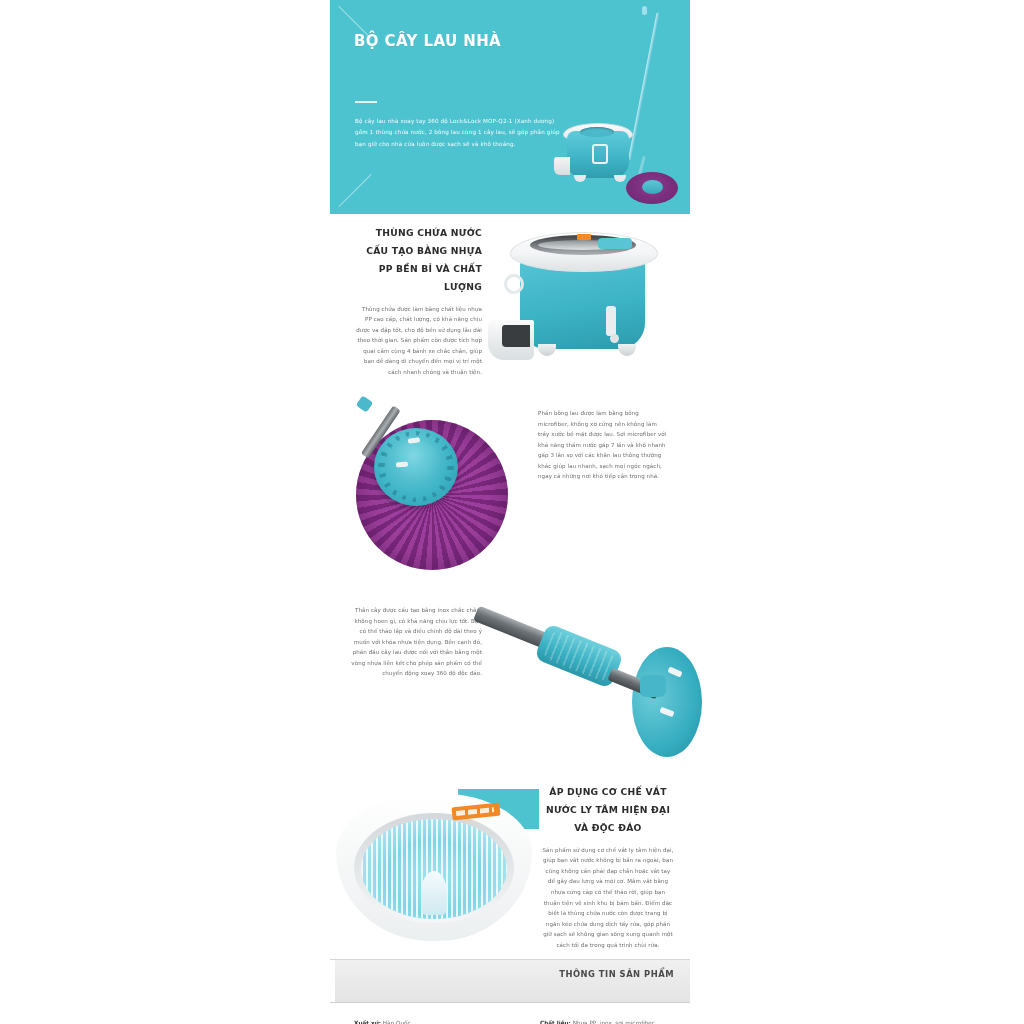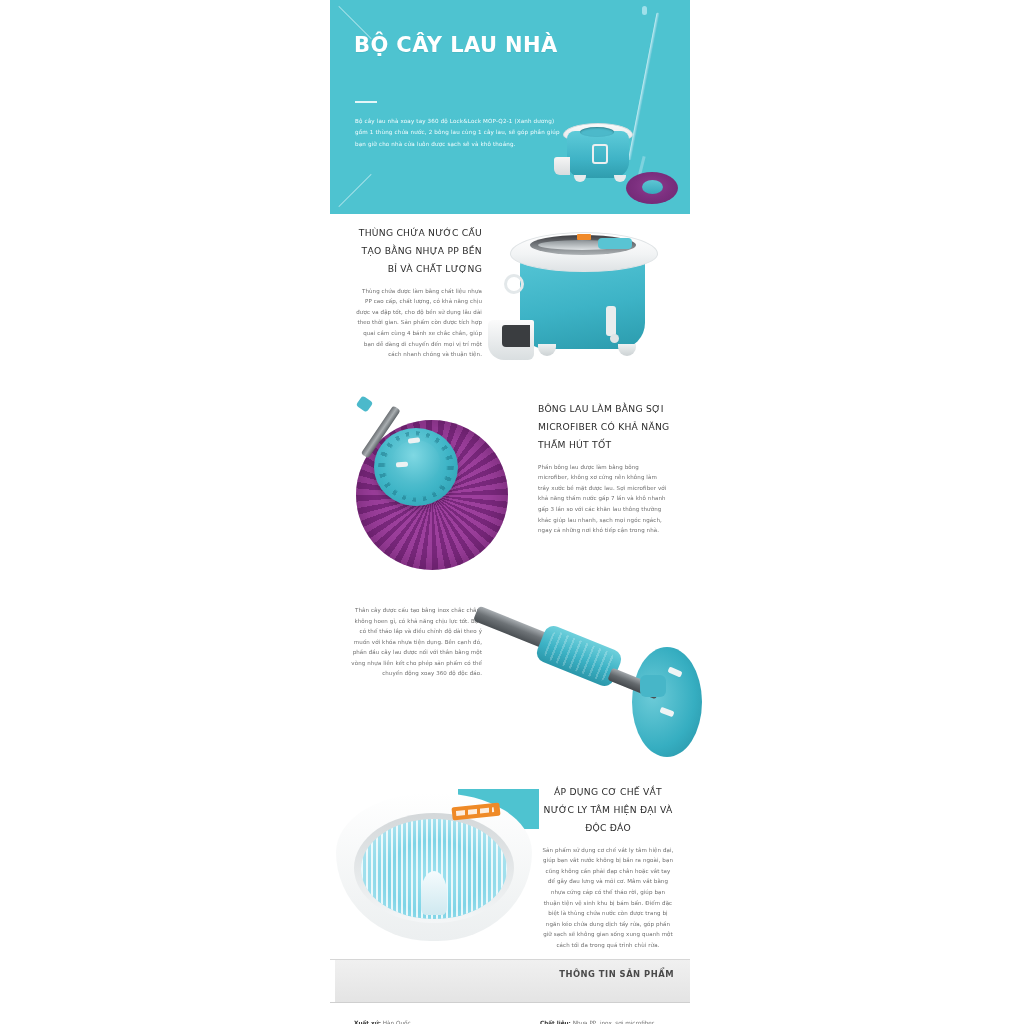--- a/index.html
+++ b/index.html
@@ -36,21 +36,21 @@
   }
   .hero-diag.tl { left: 2px; top: 22px; transform: rotate(45deg); }
   .hero-diag.bl { left: 2px; top: 190px; transform: rotate(-45deg); }
 
   .hero-title {
     position: absolute;
     left: 24px; top: 32px;
     width: 250px;
     color: #ffffff;
     font-weight: bold;
-    font-size: 21px;
+    font-size: 15px;
     line-height: 1.33;
     letter-spacing: 0.4px;
     text-shadow: 0 1px 1px rgba(0,0,0,0.06);
   }
   .hero-rule {
     position: absolute;
     left: 25px; top: 101px;
     width: 22px; height: 1.5px;
     background: rgba(255,255,255,0.85);
   }
@@ -128,21 +128,21 @@
   .h-mopstem {
     position: absolute; left: 110px; top: 152px;
     width: 3px; height: 22px;
     background: #7ed2de; transform: rotate(14deg);
   }
 
   
   .section { position: relative; width: 360px; }
 
   .feat-title {
-    font-weight: normal;
+    font-weight: bold;
     font-size: 9.2px;
     line-height: 1.95;
     color: #2b2b2b;
     letter-spacing: 0.25px;
   }
   .feat-body {
     font-size: 5.5px;
     line-height: 1.92;
     color: #6d6d6d;
     letter-spacing: 0.1px;
@@ -479,21 +479,20 @@
         <div class="mh-fringe"></div>
         <div class="mh-disc"></div>
         <div class="mh-discdots"></div>
         <div class="mh-hub"></div>
         <div class="mh-tab t1"></div>
         <div class="mh-tab t2"></div>
         <div class="mh-stem"></div>
         <div class="mh-collar"></div>
       </div>
       <div class="txt">
-        <div class="feat-title">BÔNG LAU LÀM BẰNG SỢI MICROFIBER CÓ KHẢ NĂNG THẤM HÚT TỐT</div>
         <div class="feat-body body">Phần bông lau được làm bằng bông microfiber, không xơ cứng nên không làm trầy xước bề mặt được lau. Sợi microfiber với khả năng thấm nước gấp 7 lần và khô nhanh gấp 3 lần so với các khăn lau thông thường khác giúp lau nhanh, sạch mọi ngóc ngách, ngay cả những nơi khó tiếp cận trong nhà.</div>
       </div>
     </div>
 
     <div class="section" id="sec3">
       <div class="txt">
         <div class="feat-body body">Thân cây được cấu tạo bằng inox chắc chắn, không hoen gỉ, có khả năng chịu lực tốt. Bạn có thể tháo lắp và điều chỉnh độ dài theo ý muốn với khóa nhựa tiện dụng. Bên cạnh đó, phần đầu cây lau được nối với thân bằng một vòng nhựa liên kết cho phép sản phẩm có thể chuyển động xoay 360 độ độc đáo.</div>
       </div>
       <div class="img">
         <div class="hd-mopfringe"></div>

